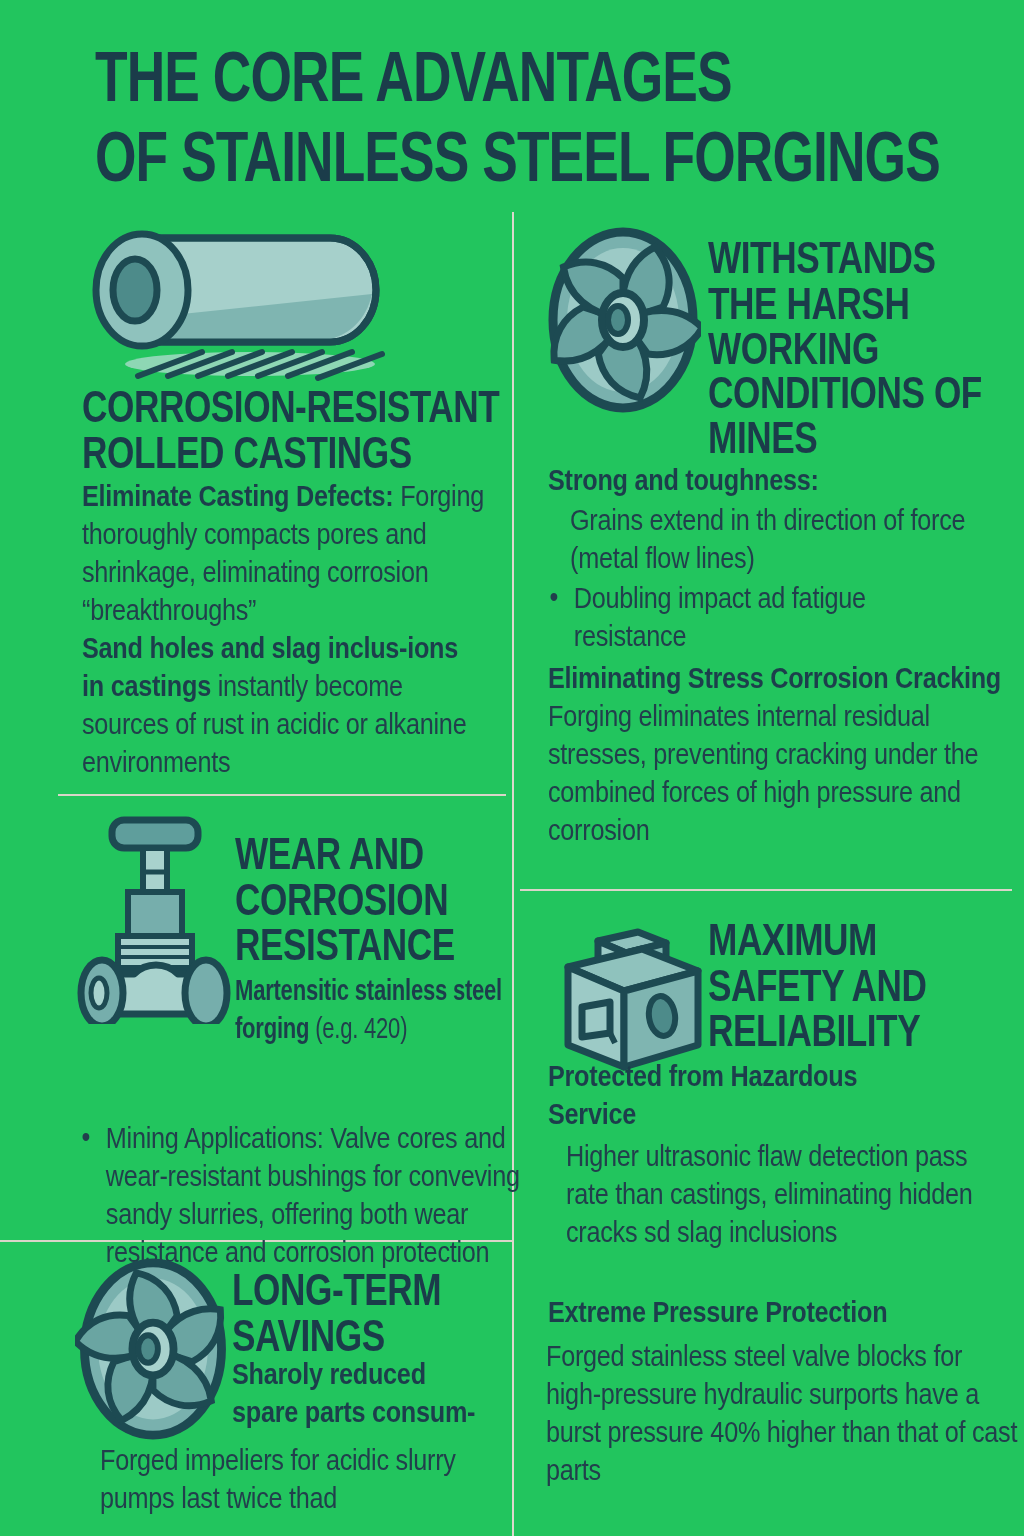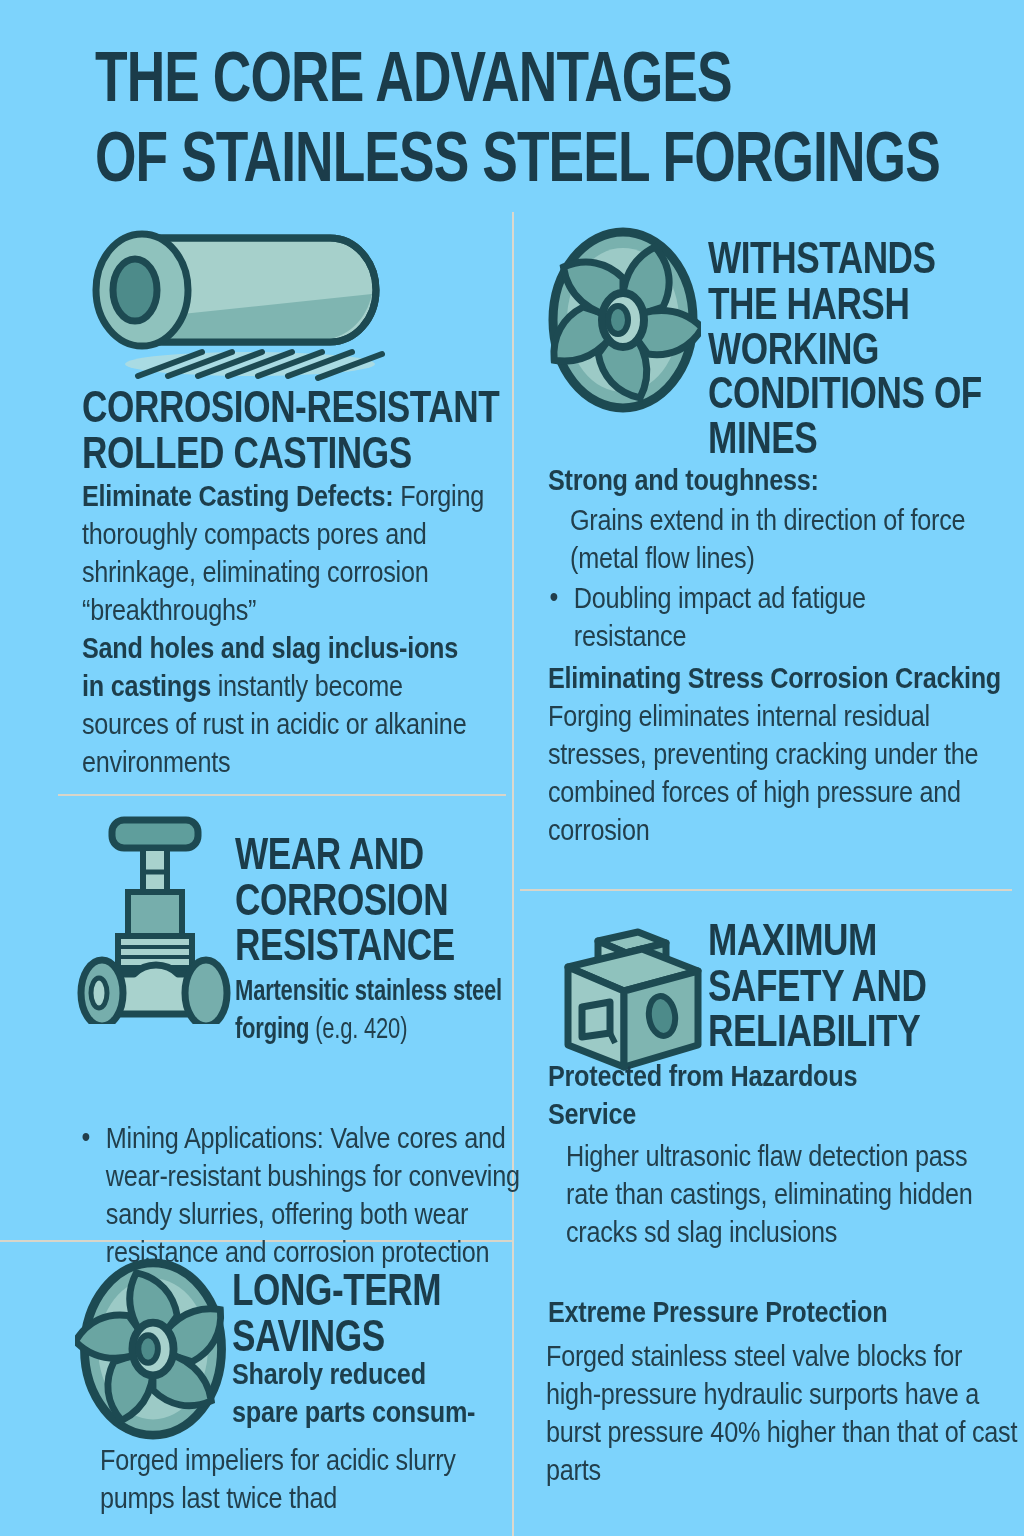--- a/index.html
+++ b/index.html
@@ -1,18 +1,18 @@
 <!DOCTYPE html>
 <html><head>
 <meta charset="utf-8">
 <style>
   html,body{margin:0;padding:0;background:#e8e4da;}
   #canvas{
     position:relative;width:1024px;height:1536px;margin:0 auto;
-    background:#7dd3fc;overflow:hidden;
+    background:#22c55e;overflow:hidden;
     font-family:"Liberation Sans",sans-serif;color:#223f4c;
   }
   .abs{position:absolute;transform-origin:0 0;}
   .title{
     font-size:58px;font-weight:800;line-height:1.12;color:#1b3c4a;
     letter-spacing:-1px;transform:scale(0.92,1.22);white-space:nowrap;
   }
   .h-sec{
     font-size:40px;font-weight:800;line-height:1.02;color:#1b3c4a;
     letter-spacing:-0.5px;transform:scale(0.88,1.1);

